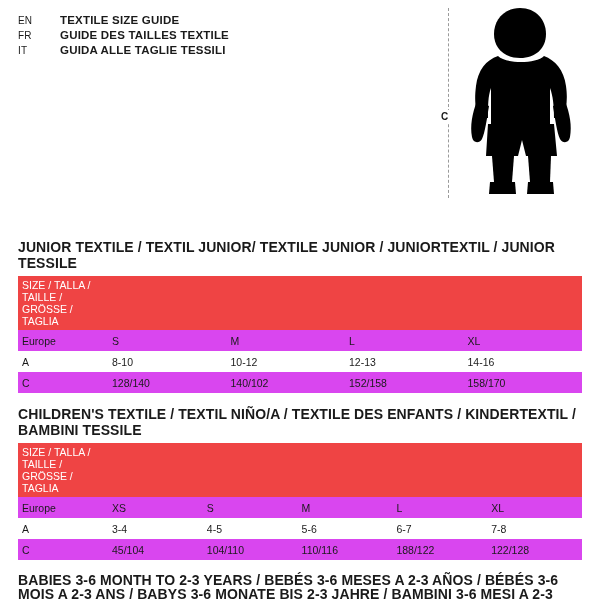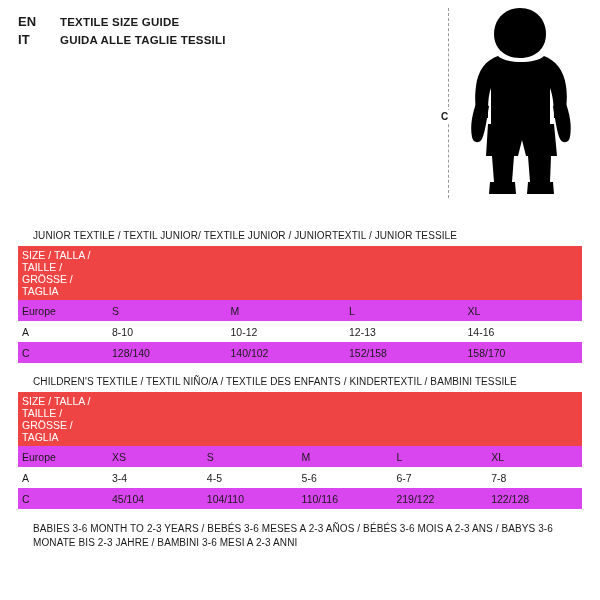--- a/index.html
+++ b/index.html
@@ -28,22 +28,22 @@
     display: block;
     width: 430px;
   }
   .lang-row {
     display: flex;
     align-items: baseline;
     margin-bottom: 3px;
   }
   .lang-code {
     width: 42px;
-    font-size: 13px;
-    font-weight: bold;
+    font-size: 10px;
+    font-weight: normal;
     letter-spacing: 0.2px;
   }
   .lang-title {
     font-size: 11.5px;
     font-weight: bold;
     letter-spacing: 0.2px;
   }
 
   
   .figure {
@@ -71,23 +71,23 @@
     padding: 1px 2px;
   }
   .toddler {
     position: absolute;
     left: 28px;
     top: 0px;
   }
 
   
   .section-title {
-    font-size: 10px;
-    font-weight: normal;
-    margin: 0 0 5px 15px;
+    font-size: 14px;
+    font-weight: bold;
+    margin: 0 0 5px 0;
     letter-spacing: 0.1px;
   }
   .section-title.multi {
     line-height: 14px;
   }
   .spacer-lg { height: 16px; }
   .spacer-md { height: 13px; }
 
   
   table.size-table {
@@ -117,20 +117,24 @@
 </style>
 </head>
 <body>
 
 <div class="page">
 
   <div class="lang-block">
     <div class="lang-row">
       <span class="lang-code">EN</span>
       <span class="lang-title">TEXTILE SIZE GUIDE</span>
+    </div>
+    <div class="lang-row">
+      <span class="lang-code">FR</span>
+      <span class="lang-title">GUIDE DES TAILLES TEXTILE</span>
     </div>
     <div class="lang-row">
       <span class="lang-code">IT</span>
       <span class="lang-title">GUIDA ALLE TAGLIE TESSILI</span>
     </div>
   </div>
 
   <div class="figure">
     <div class="dashed-v"></div>
     <div class="c-label">C</div>
@@ -221,21 +225,21 @@
       <td>4-5</td>
       <td>5-6</td>
       <td>6-7</td>
       <td>7-8</td>
     </tr>
     <tr class="shade">
       <td class="first-col">C</td>
       <td>45/104</td>
       <td>104/110</td>
       <td>110/116</td>
-      <td>219/122</td>
+      <td>188/122</td>
       <td>122/128</td>
     </tr>
   </tbody>
     </table>
 
   <div class="spacer-md"></div>
 
   <div class="section-title multi">BABIES 3-6 MONTH TO 2-3 YEARS / BEBÉS 3-6 MESES A 2-3 AÑOS / BÉBÉS 3-6 MOIS A 2-3 ANS / BABYS 3-6 MONATE BIS 2-3 JAHRE / BAMBINI 3-6 MESI A 2-3 ANNI</div>
 
 </div>

